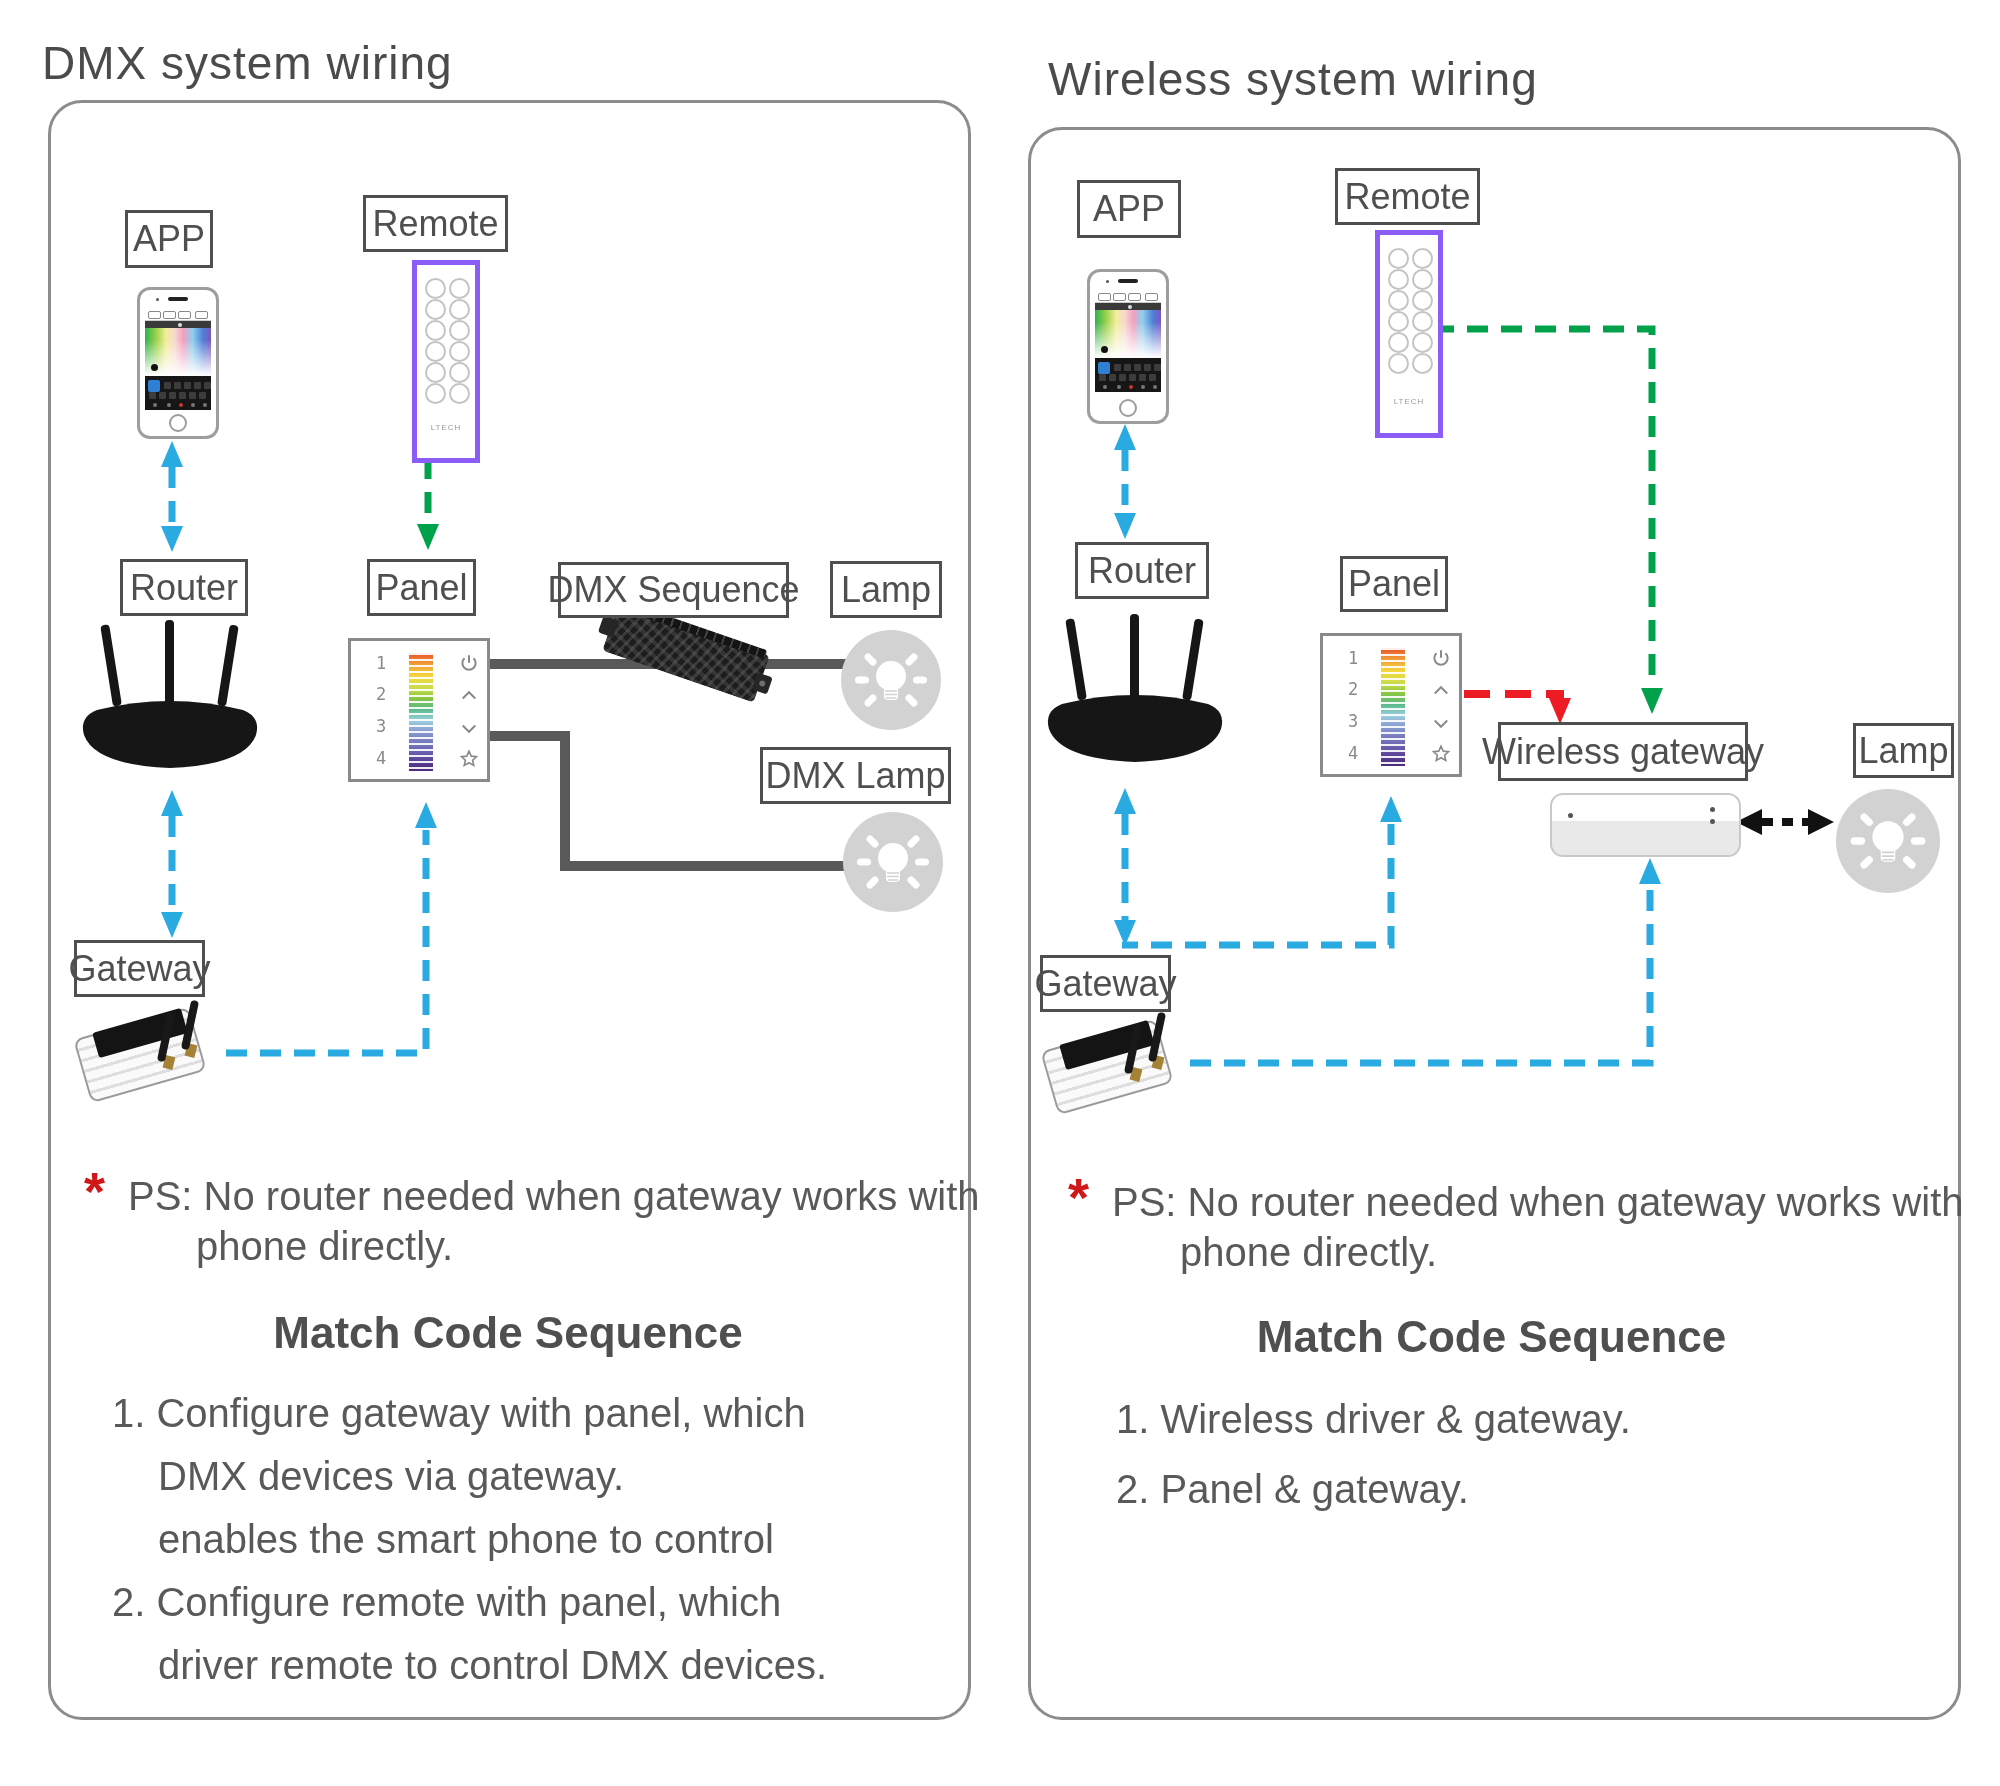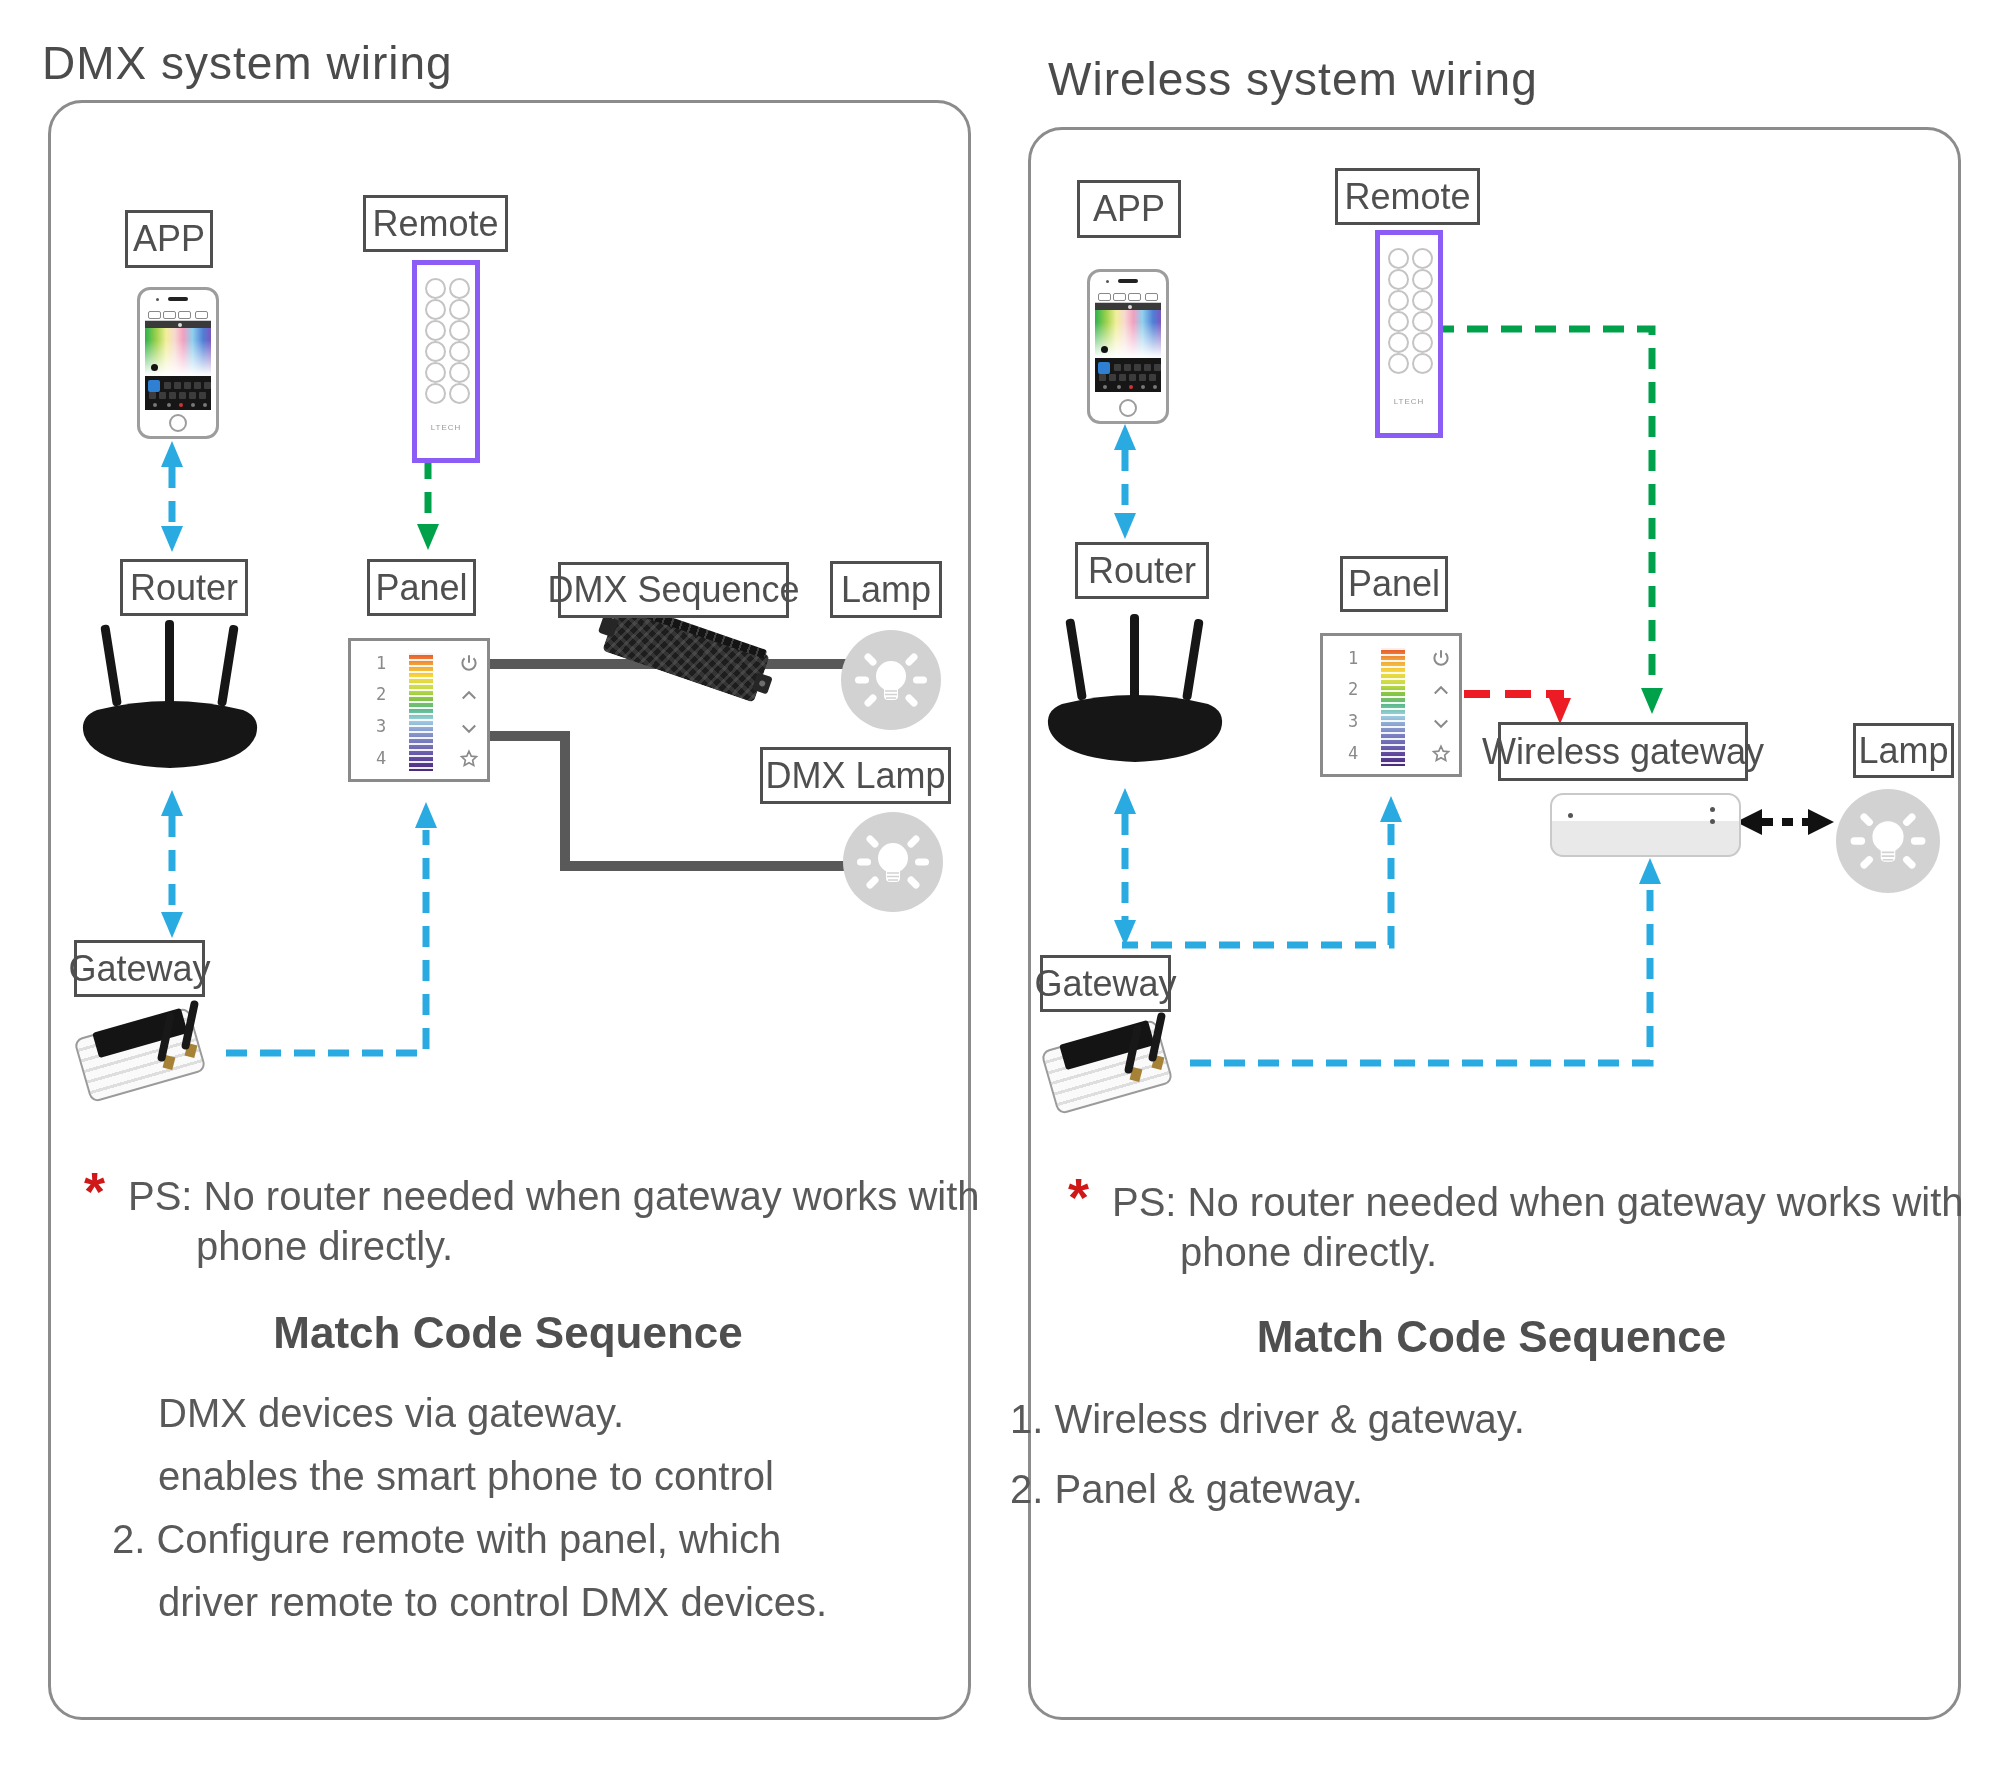--- a/index.html
+++ b/index.html
@@ -409,26 +409,27 @@
   <div class="abs" style="left:108px;top:44px;width:10px;height:13px;background:#a58235;transform:rotate(14deg);"></div>
   <div class="abs" style="left:84px;top:12px;width:8px;height:50px;background:#181818;border-radius:4px;transform:rotate(12deg);"></div>
   <div class="abs" style="left:108px;top:0px;width:8px;height:50px;background:#181818;border-radius:4px;transform:rotate(12deg);"></div>
 </div>
 
 <div class="note-star" style="left:84px;top:1160px;">*</div>
 <div class="note-line" style="left:128px;top:1174px;">PS: No router needed when gateway works with</div>
 <div class="note-line" style="left:196px;top:1224px;">phone directly.</div>
 <div class="mcs-title" style="left:48px;top:1308px;width:920px;">Match Code Sequence</div>
 <div class="mcs-list" style="left:112px;top:1382px;line-height:63px;">
+  <div class="mcs-line">1. Configure gateway with panel, which</div>
   <div class="mcs-line indent">DMX devices via gateway.</div>
   <div class="mcs-line indent">enables the smart phone to control</div>
   <div class="mcs-line">2. Configure remote with panel, which</div>
   <div class="mcs-line indent">driver remote to control DMX devices.</div>
 </div>
 
 <div class="note-star" style="left:1068px;top:1166px;">*</div>
 <div class="note-line" style="left:1112px;top:1180px;">PS: No router needed when gateway works with</div>
 <div class="note-line" style="left:1180px;top:1230px;">phone directly.</div>
 <div class="mcs-title" style="left:1028px;top:1312px;width:927px;">Match Code Sequence</div>
-<div class="mcs-list" style="left:1010px;top:1384px;line-height:70px;">
+<div class="mcs-list" style="left:1116px;top:1384px;line-height:70px;">
   <div class="mcs-line">1. Wireless driver &amp; gateway.</div>
   <div class="mcs-line">2. Panel &amp; gateway.</div>
 </div>
 
 </body></html>

